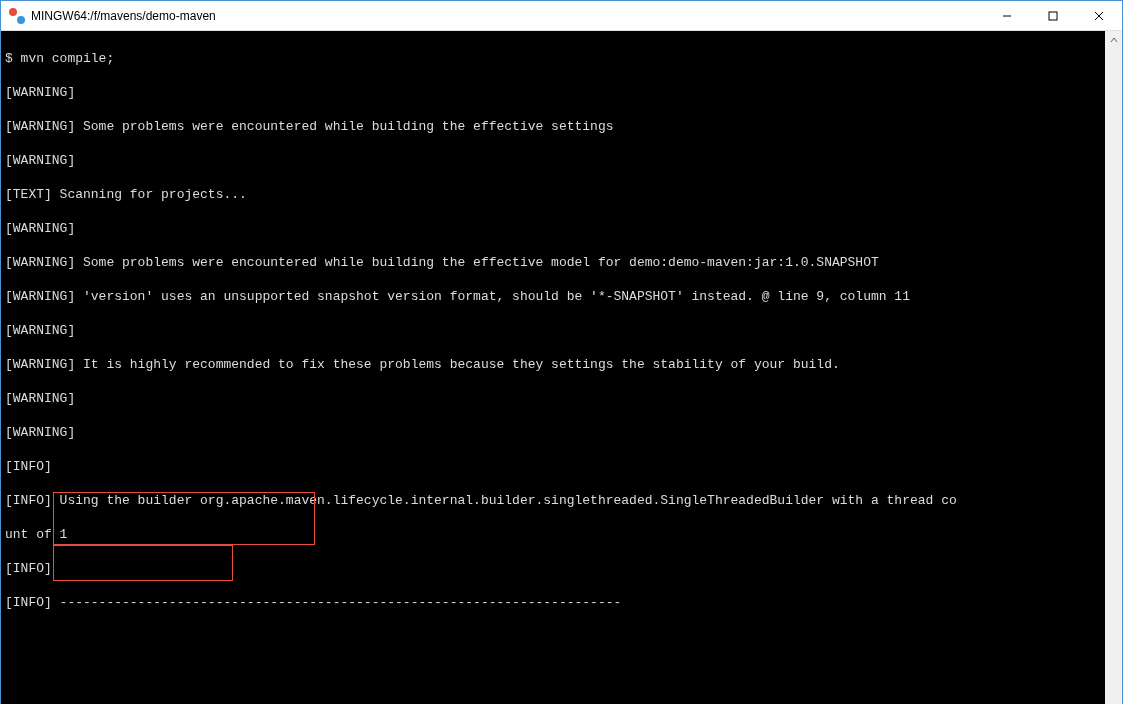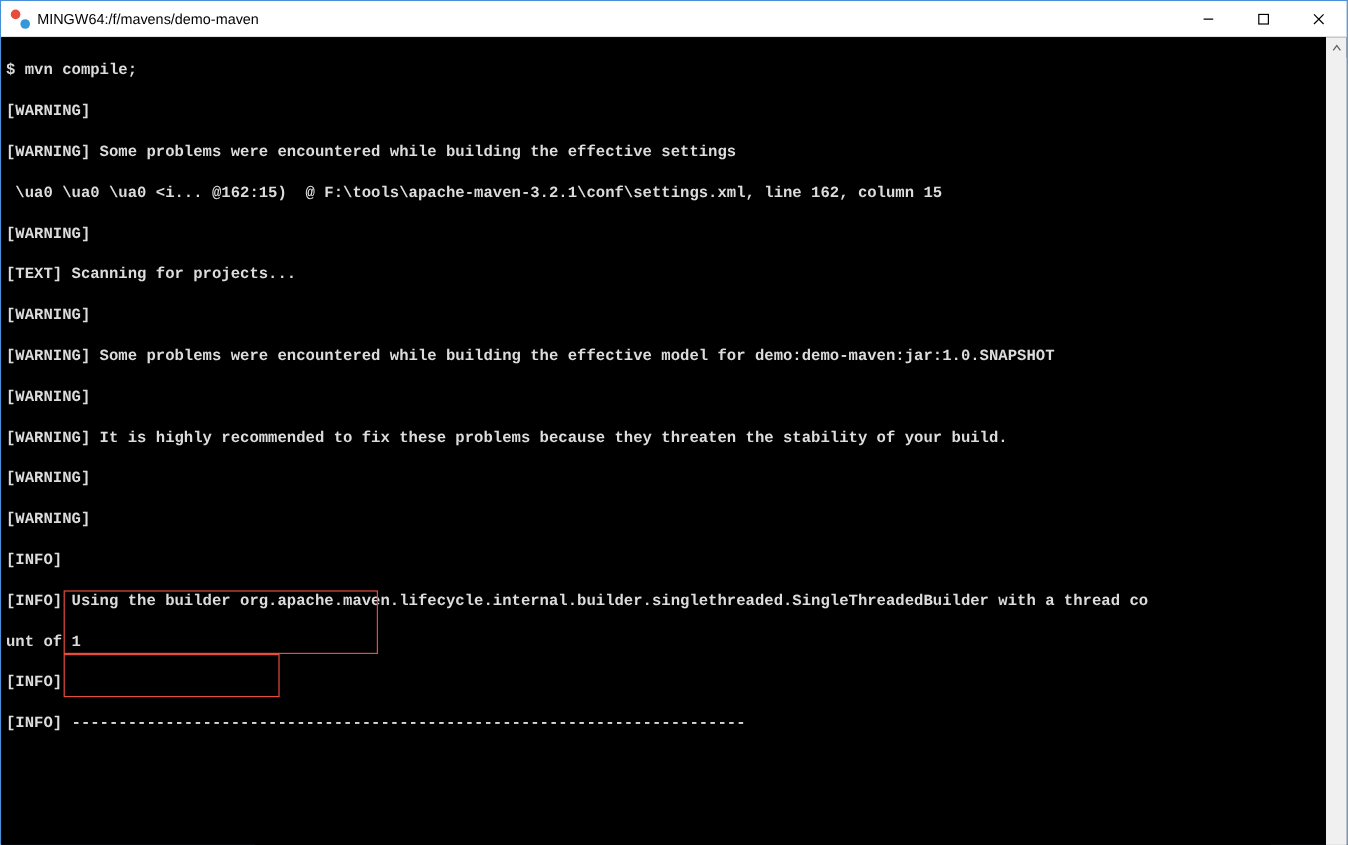--- a/index.html
+++ b/index.html
@@ -94,21 +94,21 @@
   display: flex;
   align-items: center;
   justify-content: center;
   font-size: 9px;
   color: #606060;
 }
 .scrollbar .track {
   flex: 1;
   background: #f0f0f0;
 }
-.terminal .line { display: block; font-weight: bold; }
+.terminal .line { display: block; }
 .box {
   position: absolute;
   border: 1px solid #e74c3c;
   pointer-events: none;
 }
 </style>
 </head>
 <body>
 
 <div class="window">
@@ -132,27 +132,27 @@
             <line x1="9" y1="1" x2="1" y2="9" stroke="#000" stroke-width="1"></line>
           </svg>
       </div>
     </div>
   </div>
   <div class="term-wrap">
     <div class="terminal">
 <span class="line">$ mvn compile;</span>
 <span class="line">[WARNING]</span>
 <span class="line">[WARNING] Some problems were encountered while building the effective settings</span>
-<span class="line"> \ua0 \ua0 \ua0 &lt;i... @162:15)  @ F:\tools\apache-maven-3.2.1\conf\settings.xml, line 162, column 15</span>
 <span class="line">[WARNING]</span>
 <span class="line">[TEXT] Scanning for projects...</span>
 <span class="line">[WARNING]</span>
 <span class="line">[WARNING] Some problems were encountered while building the effective model for demo:demo-maven:jar:1.0.SNAPSHOT</span>
+<span class="line">[WARNING] 'version' uses an unsupported snapshot version format, should be '*-SNAPSHOT' instead. @ line 9, column 11</span>
 <span class="line">[WARNING]</span>
-<span class="line">[WARNING] It is highly recommended to fix these problems because they threaten the stability of your build.</span>
+<span class="line">[WARNING] It is highly recommended to fix these problems because they settings the stability of your build.</span>
 <span class="line">[WARNING]</span>
 <span class="line">[WARNING]</span>
 <span class="line">[INFO]</span>
 <span class="line">[INFO] Using the builder org.apache.maven.lifecycle.internal.builder.singlethreaded.SingleThreadedBuilder with a thread co</span>
 <span class="line">unt of 1</span>
 <span class="line">[INFO]</span>
 <span class="line">[INFO] ------------------------------------------------------------------------</span>
 
 
 

